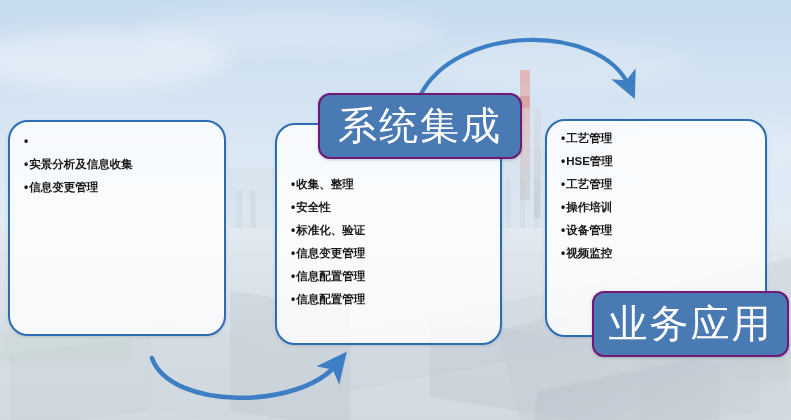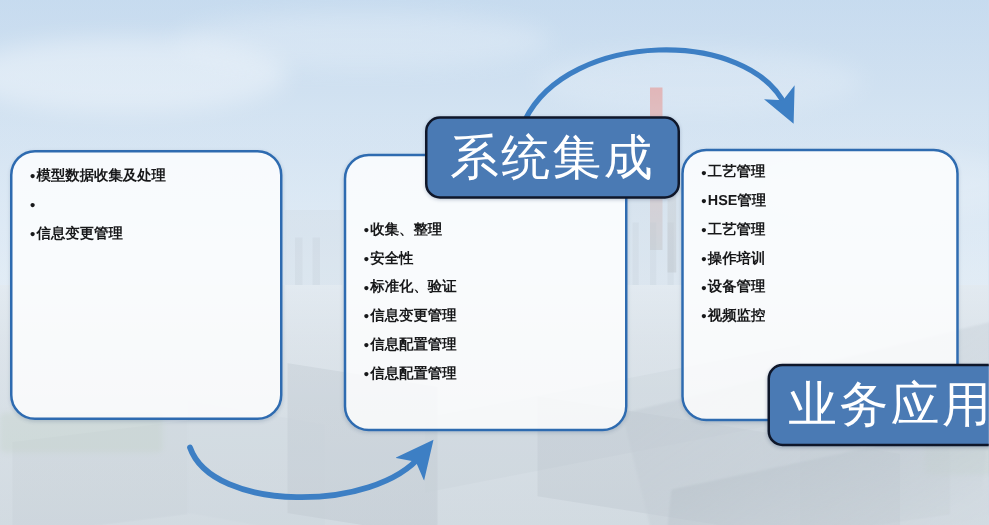--- a/index.html
+++ b/index.html
@@ -68,29 +68,28 @@
   #panel-center{left:275px;top:123px;width:223px;height:218px;}
   #panel-right{left:545px;top:119px;width:218px;height:214px;}
 
   #panel-center .items{top:52px;}
   #panel-right .items{top:10px;}
 
   
   .chip{
     position:absolute;
     background:#4a7ab4;
-    border:2px solid #0f172a;
+    border:2px solid #701a75;
     border-radius:12px;
     color:#ffffff;
     font-family:"DejaVu Serif","Liberation Serif",serif;
     font-weight:normal;
     display:flex;align-items:center;justify-content:center;
     letter-spacing:2px;
     box-shadow:0 1px 3px rgba(30,60,100,.25);
-    margin-left:22px;
   }
   #chip-left{left:55px;top:291px;width:198px;height:62px;font-size:39px;}
   #chip-center{left:318px;top:93px;width:200px;height:62px;font-size:39px;}
   #chip-right{left:592px;top:291px;width:193px;height:62px;font-size:39px;}
 </style>
 </head>
 <body>
 
 <div id="stage">
 
@@ -139,24 +138,24 @@
       </marker>
     </defs>
     <path d="M420,96 C455,24 600,22 629,86" fill="none" stroke="#3d7fc4" stroke-width="4.2" stroke-linecap="round" marker-end="url(#ah)"></path>
     <path d="M152,358 C170,410 300,410 337,364" fill="none" stroke="#3d7fc4" stroke-width="4.6" stroke-linecap="round" marker-end="url(#ah)"></path>
   </svg>
 
   <div class="panel" id="panel-left">
     <div class="items">
       <div class="bullet">
         <span class="dot">•</span>
-        <span>模型数据收集及处理</span>
-      </div>
-      <div class="bullet">
-        <span class="dot">•</span>
+      </div>
+      <div class="bullet">
+        <span class="dot">•</span>
+        <span>实景分析及信息收集</span>
       </div>
       <div class="bullet">
         <span class="dot">•</span>
         <span>信息变更管理</span>
       </div>
     </div>
   </div>
 
   <div class="panel" id="panel-center">
     <div class="items">

